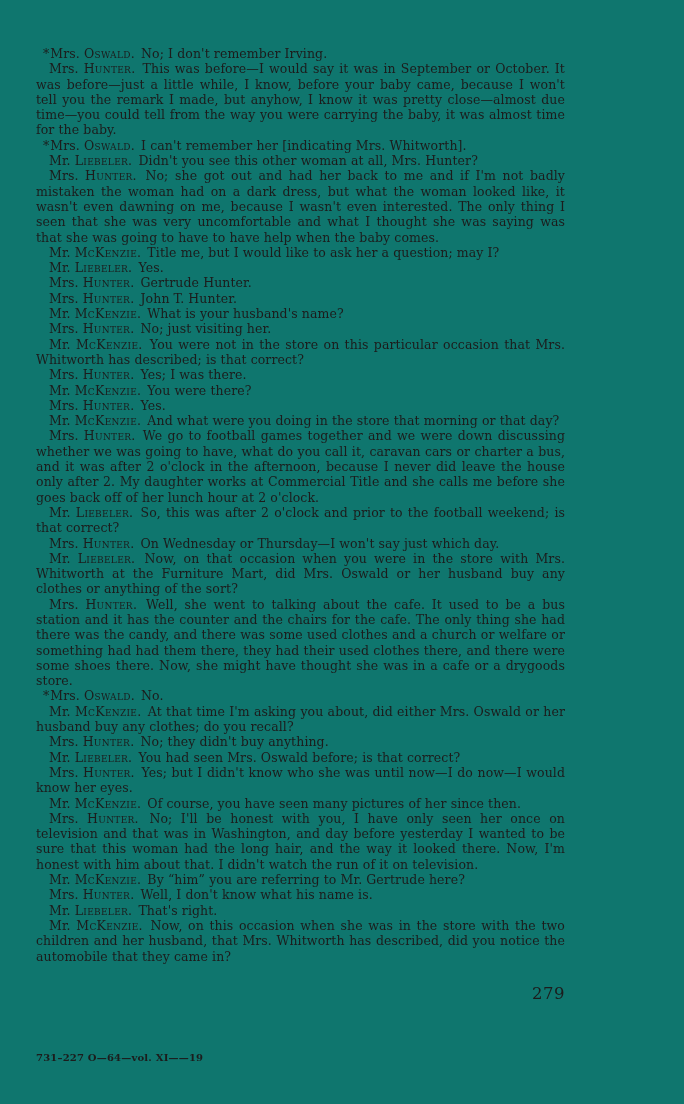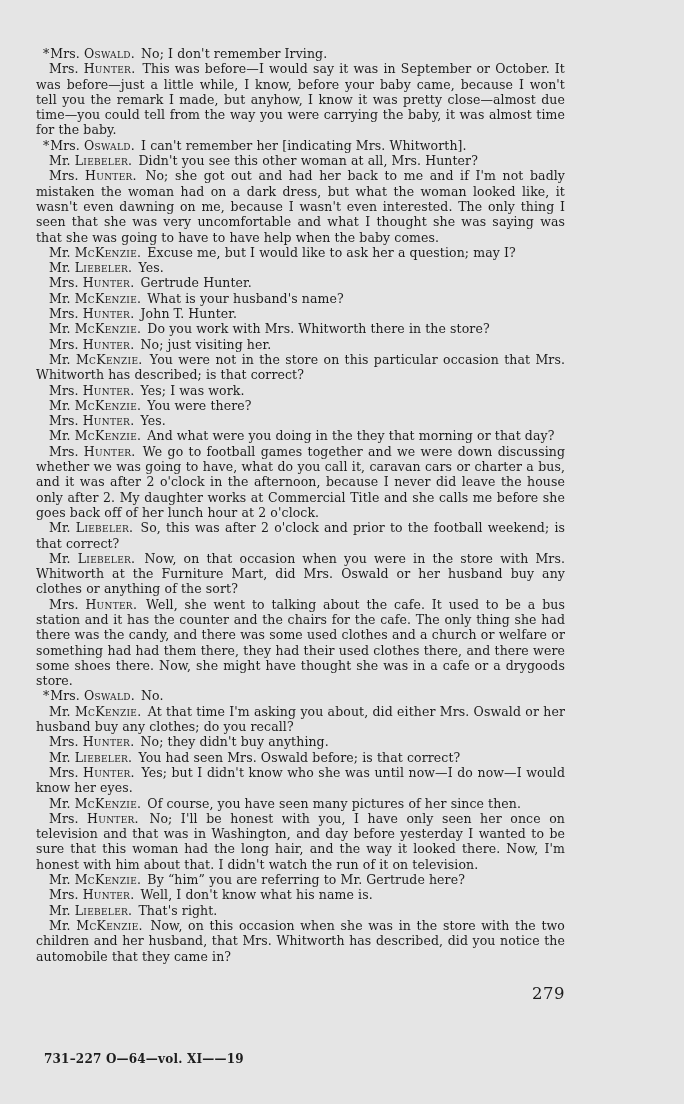--- a/index.html
+++ b/index.html
@@ -4,21 +4,21 @@
 <style>
   html,body{margin:0;padding:0;}
   body{
     width:684px;height:1104px;
     background:#fbfbf8;
     font-family:"DejaVu Serif", serif;
   }
   .page{
     position:relative;
     width:684px;height:1104px;
-    background:#e5e5e5;
+    background:#0f766e;
     color:#1c1c1c;
     overflow:hidden;
   }
   .transcript{
     position:absolute;
     left:36px;top:46px;
     width:529px;
     font-size:12.5px;
     line-height:15.3px;
     text-align:justify;
@@ -41,71 +41,71 @@
   .page-number{
     position:absolute;
     top:984px;
     right:119px;
     font-size:16.5px;
     font-weight:400;
     letter-spacing:0.5px;
   }
   .footer-code{
     position:absolute;
-    left:44px;
+    left:36px;
     top:1052px;
-    font-size:12px;
+    font-size:10px;
     font-weight:700;
     letter-spacing:0.2px;
   }
 </style>
 </head>
 <body>
 
 <div class="page">
   <main class="transcript" id="transcript">
   <p class="para"><span class="star">*</span><span class="speaker"><span class="sp-title">Mrs. </span><span class="sp-surname">Oswald.</span></span><span class="speech"> No; I don't remember Irving.</span></p>
 
   <p class="para"><span class="speaker"><span class="sp-title">Mrs. </span><span class="sp-surname">Hunter.</span></span><span class="speech"> This was before—I would say it was in September or October. It was before—just a little while, I know, before your baby came, because I won't tell you the remark I made, but anyhow, I know it was pretty close—almost due time—you could tell from the way you were carrying the baby, it was almost time for the baby.</span></p>
 
   <p class="para"><span class="star">*</span><span class="speaker"><span class="sp-title">Mrs. </span><span class="sp-surname">Oswald.</span></span><span class="speech"> I can't remember her [indicating Mrs. Whitworth].</span></p>
 
   <p class="para"><span class="speaker"><span class="sp-title">Mr. </span><span class="sp-surname">Liebeler.</span></span><span class="speech"> Didn't you see this other woman at all, Mrs. Hunter?</span></p>
 
   <p class="para"><span class="speaker"><span class="sp-title">Mrs. </span><span class="sp-surname">Hunter.</span></span><span class="speech"> No; she got out and had her back to me and if I'm not badly mistaken the woman had on a dark dress, but what the woman looked like, it wasn't even dawning on me, because I wasn't even interested.  The only thing I seen that she was very uncomfortable and what I thought she was saying was that she was going to have to have help when the baby comes.</span></p>
 
-  <p class="para"><span class="speaker"><span class="sp-title">Mr. </span><span class="sp-surname">McKenzie.</span></span><span class="speech"> Excuse me, but I would like to ask her a question; may I?</span></p>
+  <p class="para"><span class="speaker"><span class="sp-title">Mr. </span><span class="sp-surname">McKenzie.</span></span><span class="speech"> Title me, but I would like to ask her a question; may I?</span></p>
 
   <p class="para"><span class="speaker"><span class="sp-title">Mr. </span><span class="sp-surname">Liebeler.</span></span><span class="speech"> Yes.</span></p>
 
 
   <p class="para"><span class="speaker"><span class="sp-title">Mrs. </span><span class="sp-surname">Hunter.</span></span><span class="speech"> Gertrude Hunter.</span></p>
 
+  <p class="para"><span class="speaker"><span class="sp-title">Mrs. </span><span class="sp-surname">Hunter.</span></span><span class="speech"> John T. Hunter.</span></p>
+
   <p class="para"><span class="speaker"><span class="sp-title">Mr. </span><span class="sp-surname">McKenzie.</span></span><span class="speech"> What is your husband's name?</span></p>
 
-  <p class="para"><span class="speaker"><span class="sp-title">Mrs. </span><span class="sp-surname">Hunter.</span></span><span class="speech"> John T. Hunter.</span></p>
-
-  <p class="para"><span class="speaker"><span class="sp-title">Mr. </span><span class="sp-surname">McKenzie.</span></span><span class="speech"> Do you work with Mrs. Whitworth there in the store?</span></p>
 
   <p class="para"><span class="speaker"><span class="sp-title">Mrs. </span><span class="sp-surname">Hunter.</span></span><span class="speech"> No; just visiting her.</span></p>
 
   <p class="para"><span class="speaker"><span class="sp-title">Mr. </span><span class="sp-surname">McKenzie.</span></span><span class="speech"> You were not in the store on this particular occasion that Mrs. Whitworth has described; is that correct?</span></p>
 
-  <p class="para"><span class="speaker"><span class="sp-title">Mrs. </span><span class="sp-surname">Hunter.</span></span><span class="speech"> Yes; I was work.</span></p>
+  <p class="para"><span class="speaker"><span class="sp-title">Mrs. </span><span class="sp-surname">Hunter.</span></span><span class="speech"> Yes; I was there.</span></p>
 
   <p class="para"><span class="speaker"><span class="sp-title">Mr. </span><span class="sp-surname">McKenzie.</span></span><span class="speech"> You were there?</span></p>
 
   <p class="para"><span class="speaker"><span class="sp-title">Mrs. </span><span class="sp-surname">Hunter.</span></span><span class="speech"> Yes.</span></p>
 
-  <p class="para"><span class="speaker"><span class="sp-title">Mr. </span><span class="sp-surname">McKenzie.</span></span><span class="speech"> And what were you doing in the they that morning or that day?</span></p>
+  <p class="para"><span class="speaker"><span class="sp-title">Mr. </span><span class="sp-surname">McKenzie.</span></span><span class="speech"> And what were you doing in the store that morning or that day?</span></p>
 
   <p class="para"><span class="speaker"><span class="sp-title">Mrs. </span><span class="sp-surname">Hunter.</span></span><span class="speech"> We go to football games together and we were down discussing whether we was going to have, what do you call it, caravan cars or charter a bus, and it was after 2 o'clock in the afternoon, because I never did leave the house only after 2.  My daughter works at Commercial Title and she calls me before she goes back off of her lunch hour at 2 o'clock.</span></p>
 
   <p class="para"><span class="speaker"><span class="sp-title">Mr. </span><span class="sp-surname">Liebeler.</span></span><span class="speech"> So, this was after 2 o'clock and prior to the football weekend; is that correct?</span></p>
 
+  <p class="para"><span class="speaker"><span class="sp-title">Mrs. </span><span class="sp-surname">Hunter.</span></span><span class="speech"> On Wednesday or Thursday—I won't say just which day.</span></p>
 
   <p class="para"><span class="speaker"><span class="sp-title">Mr. </span><span class="sp-surname">Liebeler.</span></span><span class="speech"> Now, on that occasion when you were in the store with Mrs. Whitworth at the Furniture Mart, did Mrs. Oswald or her husband buy any clothes or anything of the sort?</span></p>
 
   <p class="para"><span class="speaker"><span class="sp-title">Mrs. </span><span class="sp-surname">Hunter.</span></span><span class="speech"> Well, she went to talking about the cafe.  It used to be a bus station and it has the counter and the chairs for the cafe.  The only thing she had there was the candy, and there was some used clothes and a church or welfare or something had had them there, they had their used clothes there, and there were some shoes there.  Now, she might have thought she was in a cafe or a drygoods store.</span></p>
 
   <p class="para"><span class="star">*</span><span class="speaker"><span class="sp-title">Mrs. </span><span class="sp-surname">Oswald.</span></span><span class="speech"> No.</span></p>
 
   <p class="para"><span class="speaker"><span class="sp-title">Mr. </span><span class="sp-surname">McKenzie.</span></span><span class="speech"> At that time I'm asking you about, did either Mrs. Oswald or her husband buy any clothes; do you recall?</span></p>
 
   <p class="para"><span class="speaker"><span class="sp-title">Mrs. </span><span class="sp-surname">Hunter.</span></span><span class="speech"> No; they didn't buy anything.</span></p>

